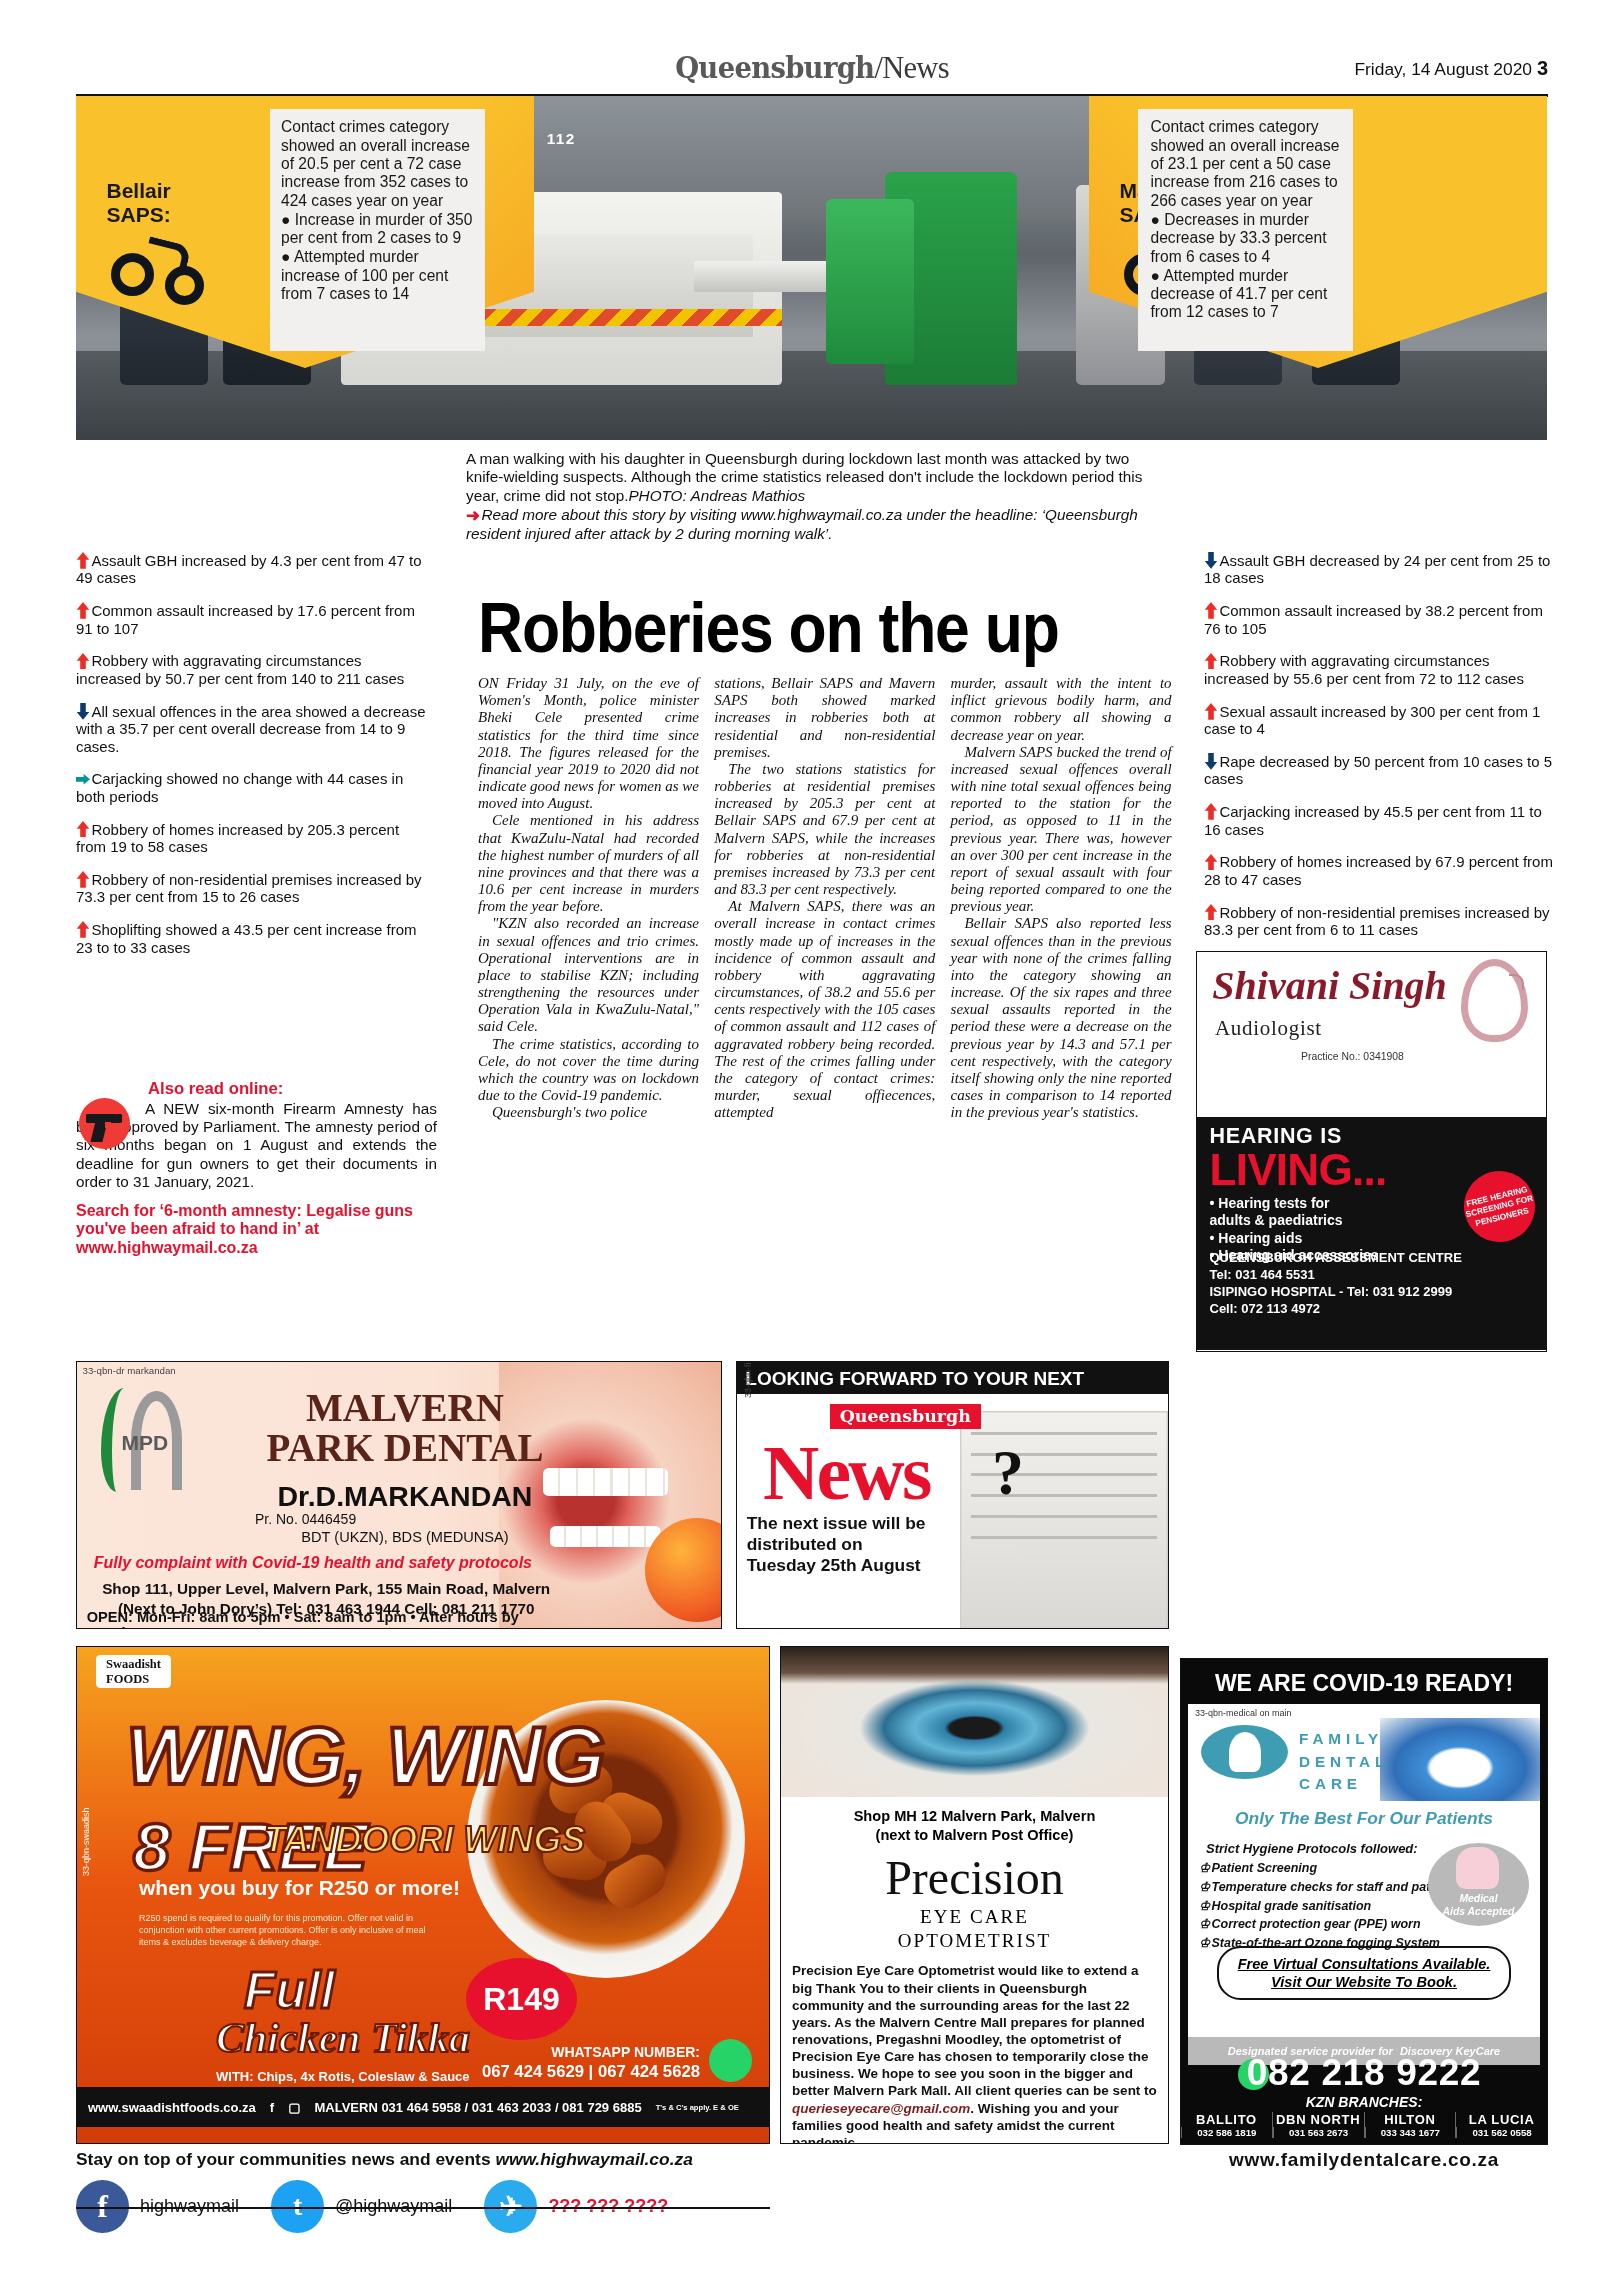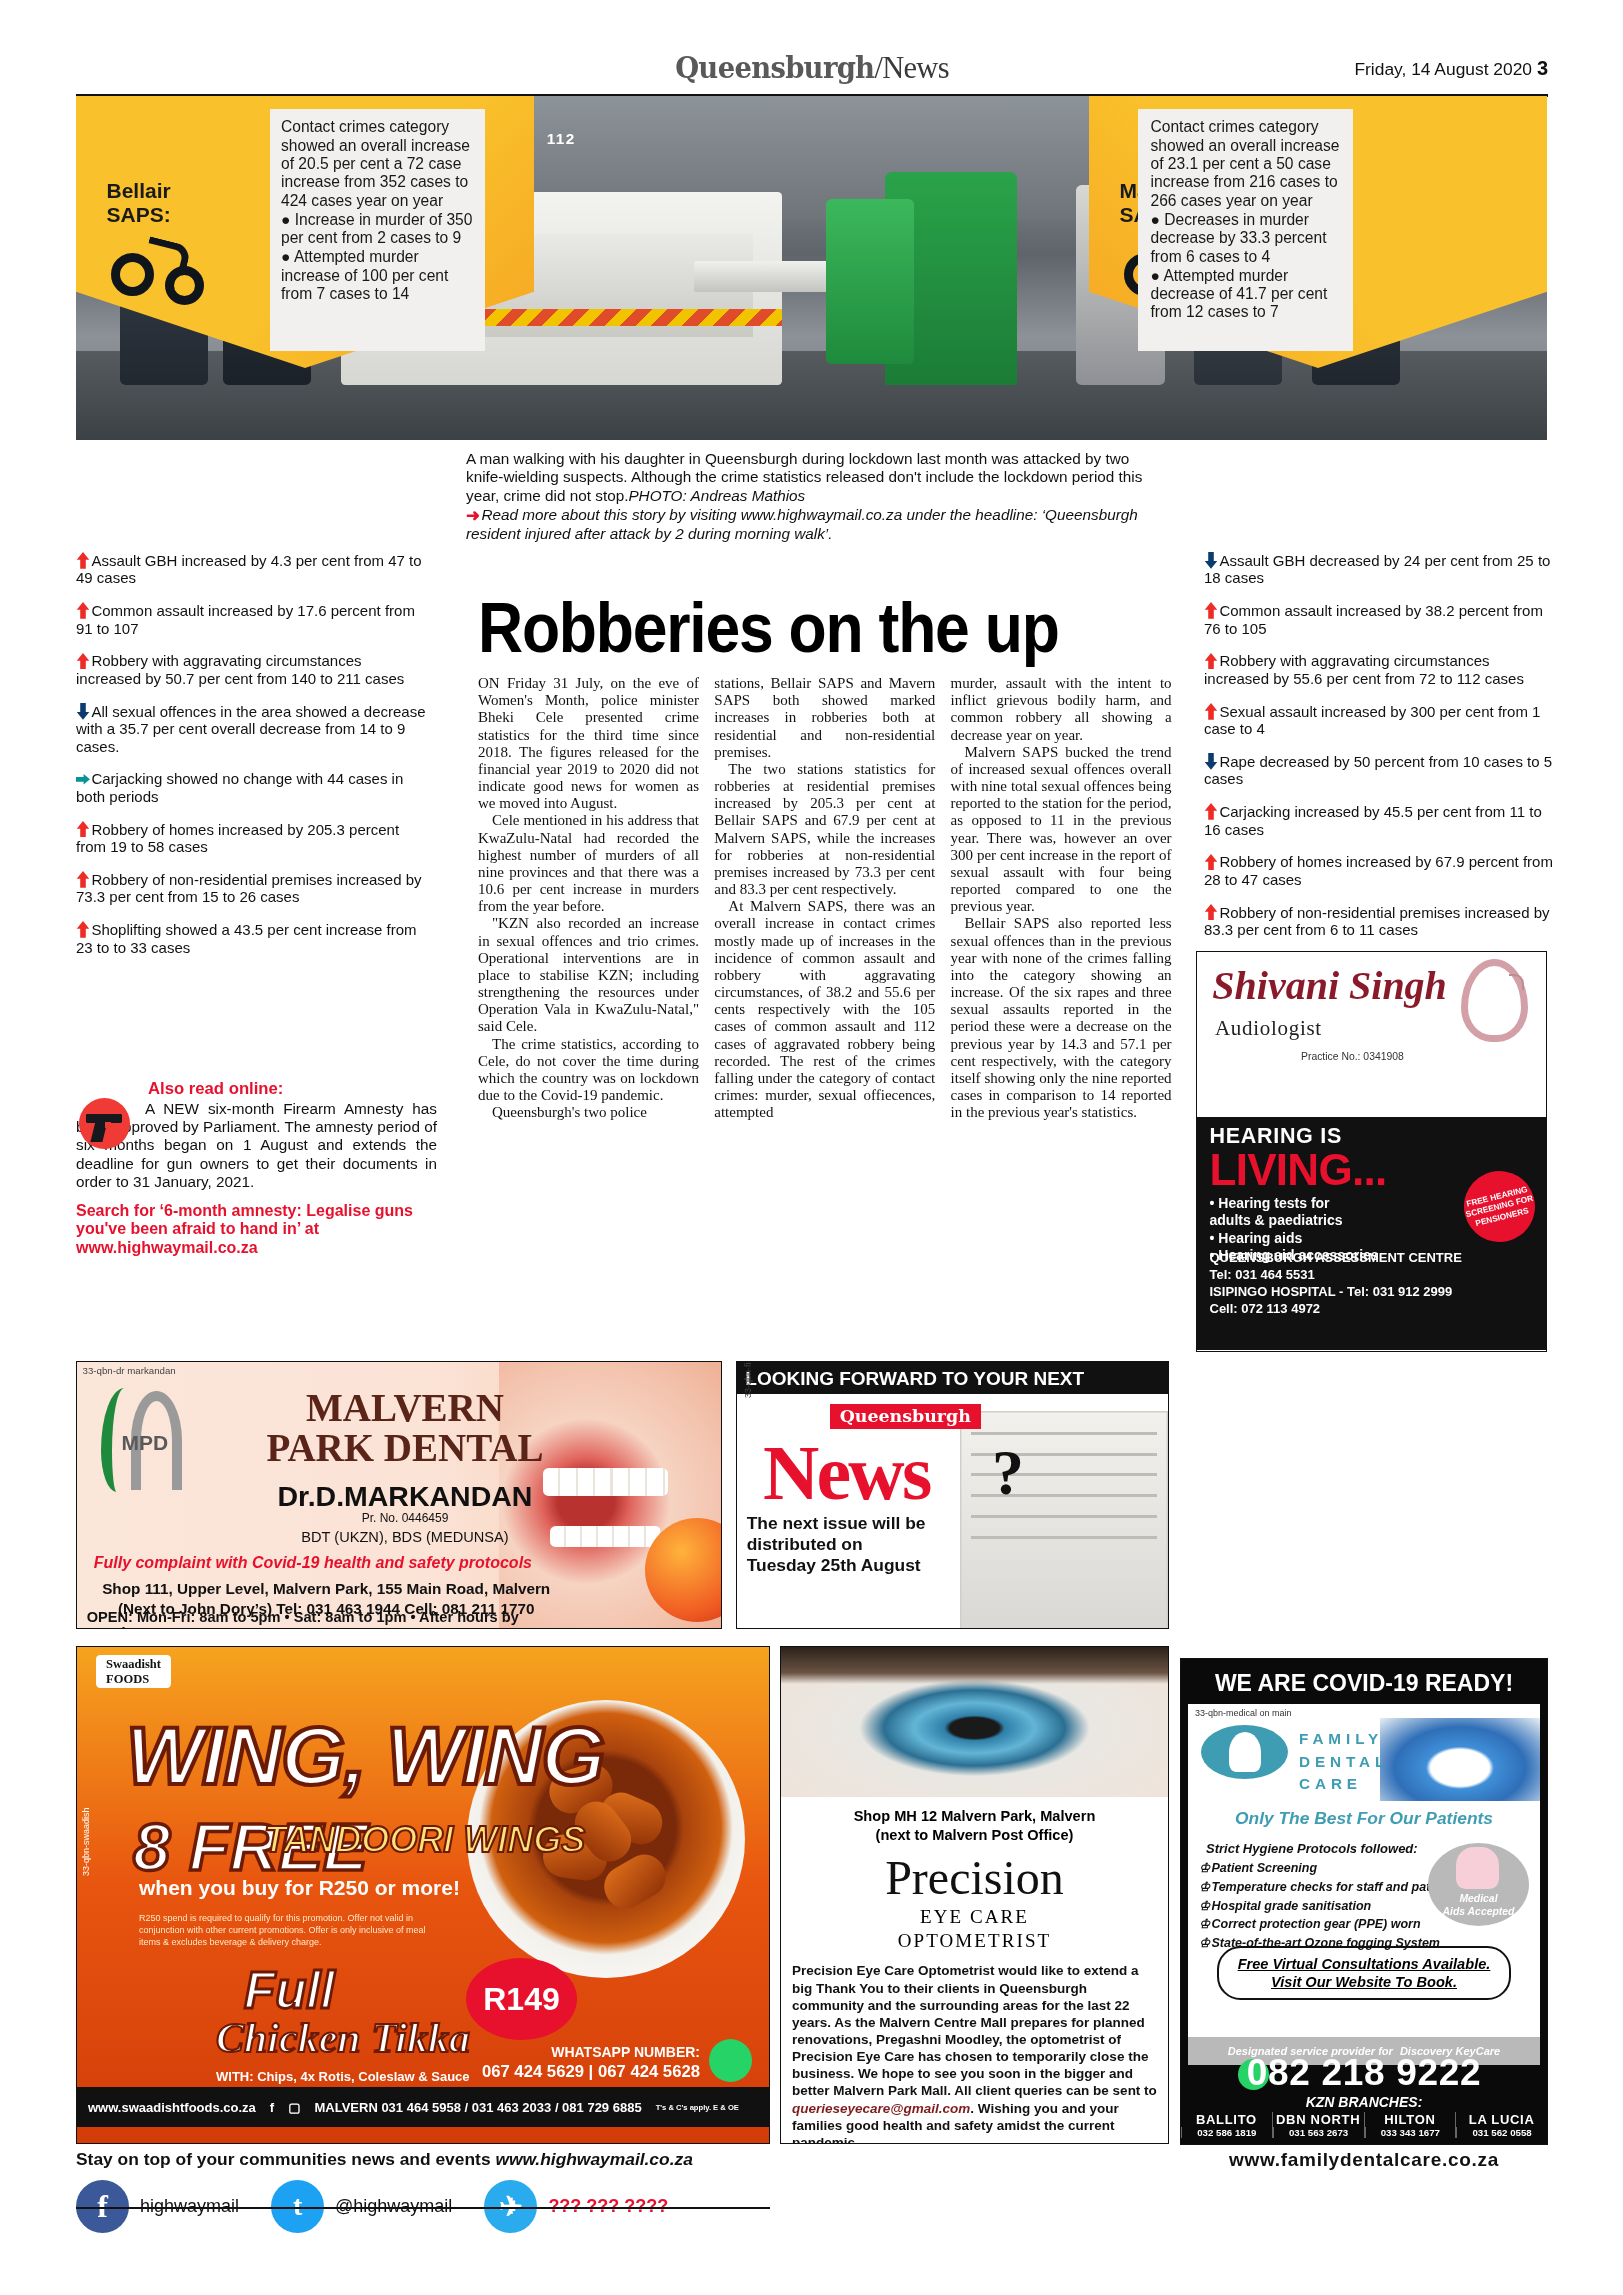--- a/index.html
+++ b/index.html
@@ -108,21 +108,21 @@
   .gun .barrel { position:absolute; left:7px; top:15.3px; width:36px; height:9px; background:#15181c; border-radius:1.4px; }
   .gun .grip { position:absolute; left:14px; top:23px; width:11.8px; height:21px; background:#15181c;
       transform:skewX(-14deg); }
   .gun .trig { position:absolute; left:26px; top:23.6px; width:6.2px; height:6.2px; background:#ef3a36; }
   .ar-foot { color:#e8112d; font:bold 16px "Liberation Sans",sans-serif; line-height:1.16; margin-top:11px; }
 
   
   .cols { position:absolute; left:478px; top:675px; width:694px; height:625px; display:flex; gap:15.3px; }
   .col { width:221px; font-family:"Liberation Serif", serif; font-size:15px; line-height:1.145;
       text-align:justify; color:#111; hyphens:auto; }
-  .col p { text-indent:14px; }
+  .col p { text-indent:14px;font-style:italic; }
   .col p.first { text-indent:0; }
 
   
   .ad-shivani { position:absolute; left:1196px; top:951px; width:351px; height:401px;
       background:#fff; border:1.4px solid #111; overflow:hidden; }
   .shiv-top { position:relative; height:165px; background:#fff; }
   .shiv-name { position:absolute; left:15.3px; top:9.7px; font-family:"Liberation Serif",serif;
       font-style:italic; font-weight:bold; font-size:40px; color:#8a1a2a; }
   .shiv-sub { position:absolute; left:18px; top:64px; font-family:"Liberation Serif",serif;
       font-size:21px; color:#222; letter-spacing:0.7px; }
@@ -148,21 +148,21 @@
   .mpd-tooth .g { position:absolute; left:0; top:0; width:39px; height:104px; border-left:11px solid #1f8a3c;
       border-radius:60% 0 0 40%; }
   .mpd-tooth .s { position:absolute; left:30.5px; top:2.8px; width:51px; height:99px;
       border:10.4px solid #9a9a9a; border-top-left-radius:60%; border-top-right-radius:60%;
       border-bottom:none; }
   .mpd-tooth .mpd { position:absolute; left:21px; top:43px; font:bold 21px "Liberation Sans",sans-serif; color:#5a5a5a; }
   .mpd-title { position:absolute; left:165px; top:26px; width:326px; text-align:center;
       font-family:"Liberation Serif",serif; font-size:39px; font-weight:bold; color:#5a2418; line-height:1.02; }
   .mpd-dr { position:absolute; left:165px; top:118px; width:326px; text-align:center;
       font:bold 28.5px "Liberation Sans",sans-serif; color:#111; }
-  .mpd-pr { position:absolute; left:165px; top:149px; width:326px; text-align:center; font-size:12px; color:#111; }
+  .mpd-pr { position:absolute; left:178px; top:149px; width:326px; text-align:left; font-size:14px; color:#111; }
   .mpd-bdt { position:absolute; left:165px; top:167px; width:326px; text-align:center; font-size:14.6px; color:#111; }
   .mpd-covid { position:absolute; left:16.7px; top:192px; width:458px; 
       font:bold italic 16px "Liberation Sans",sans-serif; color:#e8112d; }
   .mpd-addr { position:absolute; left:9.7px; top:217px; width:479px; text-align:center;
       font:bold 15.3px "Liberation Sans",sans-serif; color:#111; line-height:1.28; }
   .mpd-open { position:absolute; left:9.7px; top:247px; width:514px;
       font:bold 14.6px "Liberation Sans",sans-serif; color:#111; }
   .mpd-mouth { position:absolute; right:-7px; top:0; width:229px; height:268px;
       background:radial-gradient(ellipse at 38% 52%, #b8322f 0%, #b8322f 14%, #e0645c 22%, #f6d3c2 42%, #f3c3ad 70%, #eeae94 100%); }
   .mpd-mouth .teeth { position:absolute; left:44px; top:106px; width:125px; height:28px;

